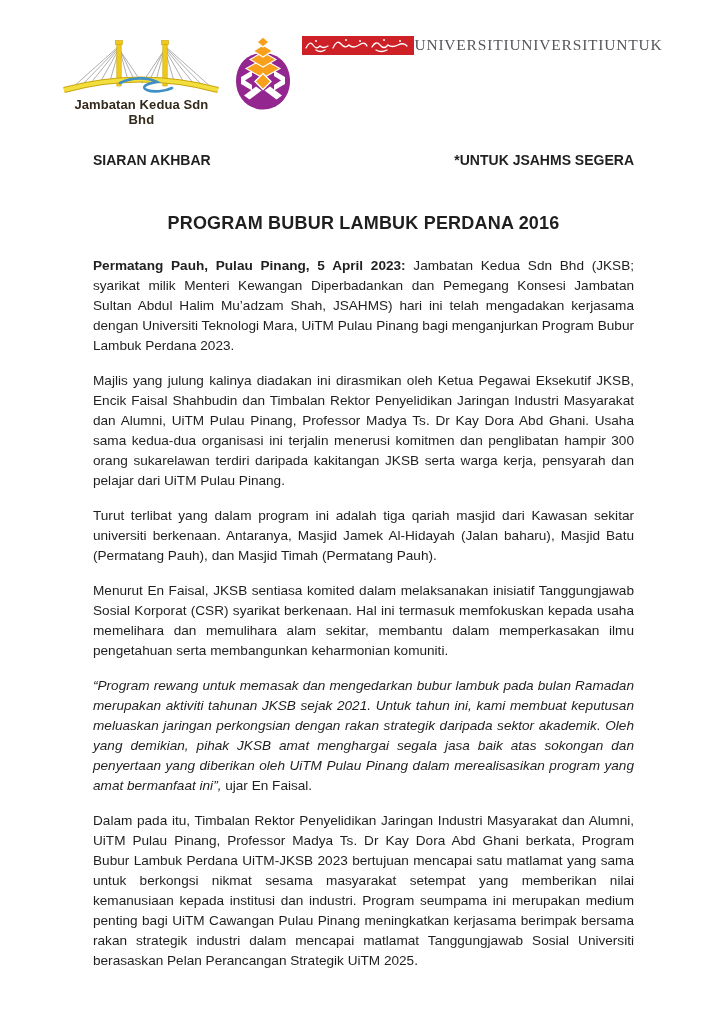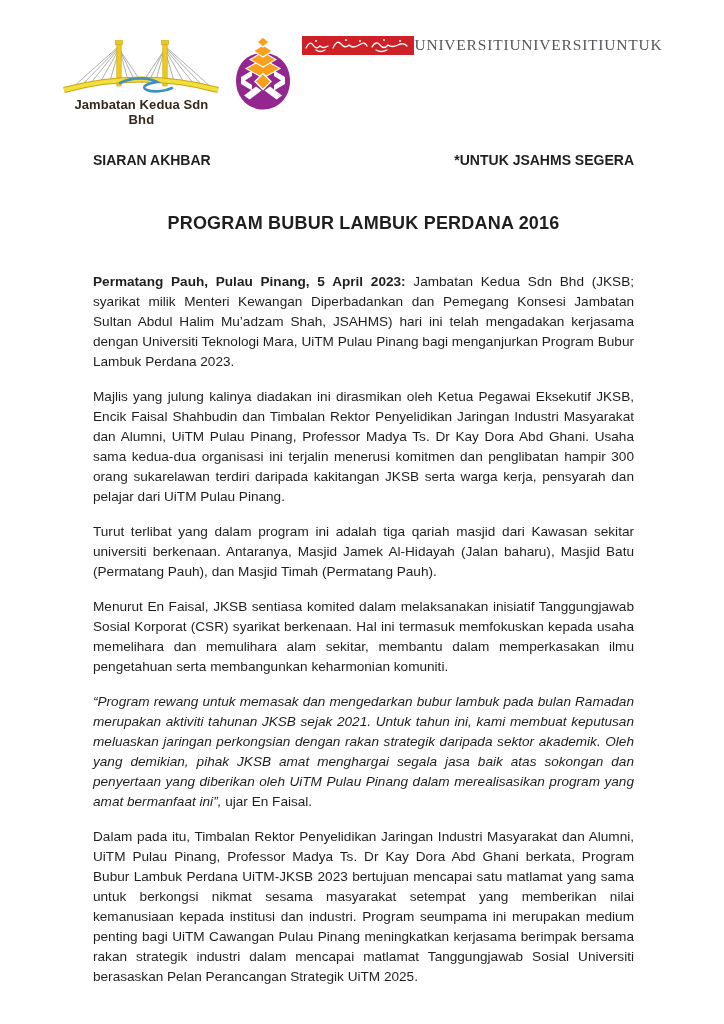--- a/index.html
+++ b/index.html
@@ -60,21 +60,21 @@
     font-weight: bold;
     font-size: 14px;
   }
   .title {
     margin: 45px 0 0 0;
     text-align: center;
     font-size: 18px;
     font-weight: bold;
     letter-spacing: 0.2px;
   }
-  .bodytext { margin-top: 38px; }
+  .bodytext { margin-top: 22px; }
   .bodytext p {
     margin: 0 0 15px 0;
     font-size: 13.6px;
     line-height: 20px;
     text-align: justify;
   }
   .bodytext p.quote em { }
 </style>
 </head>
 <body>

